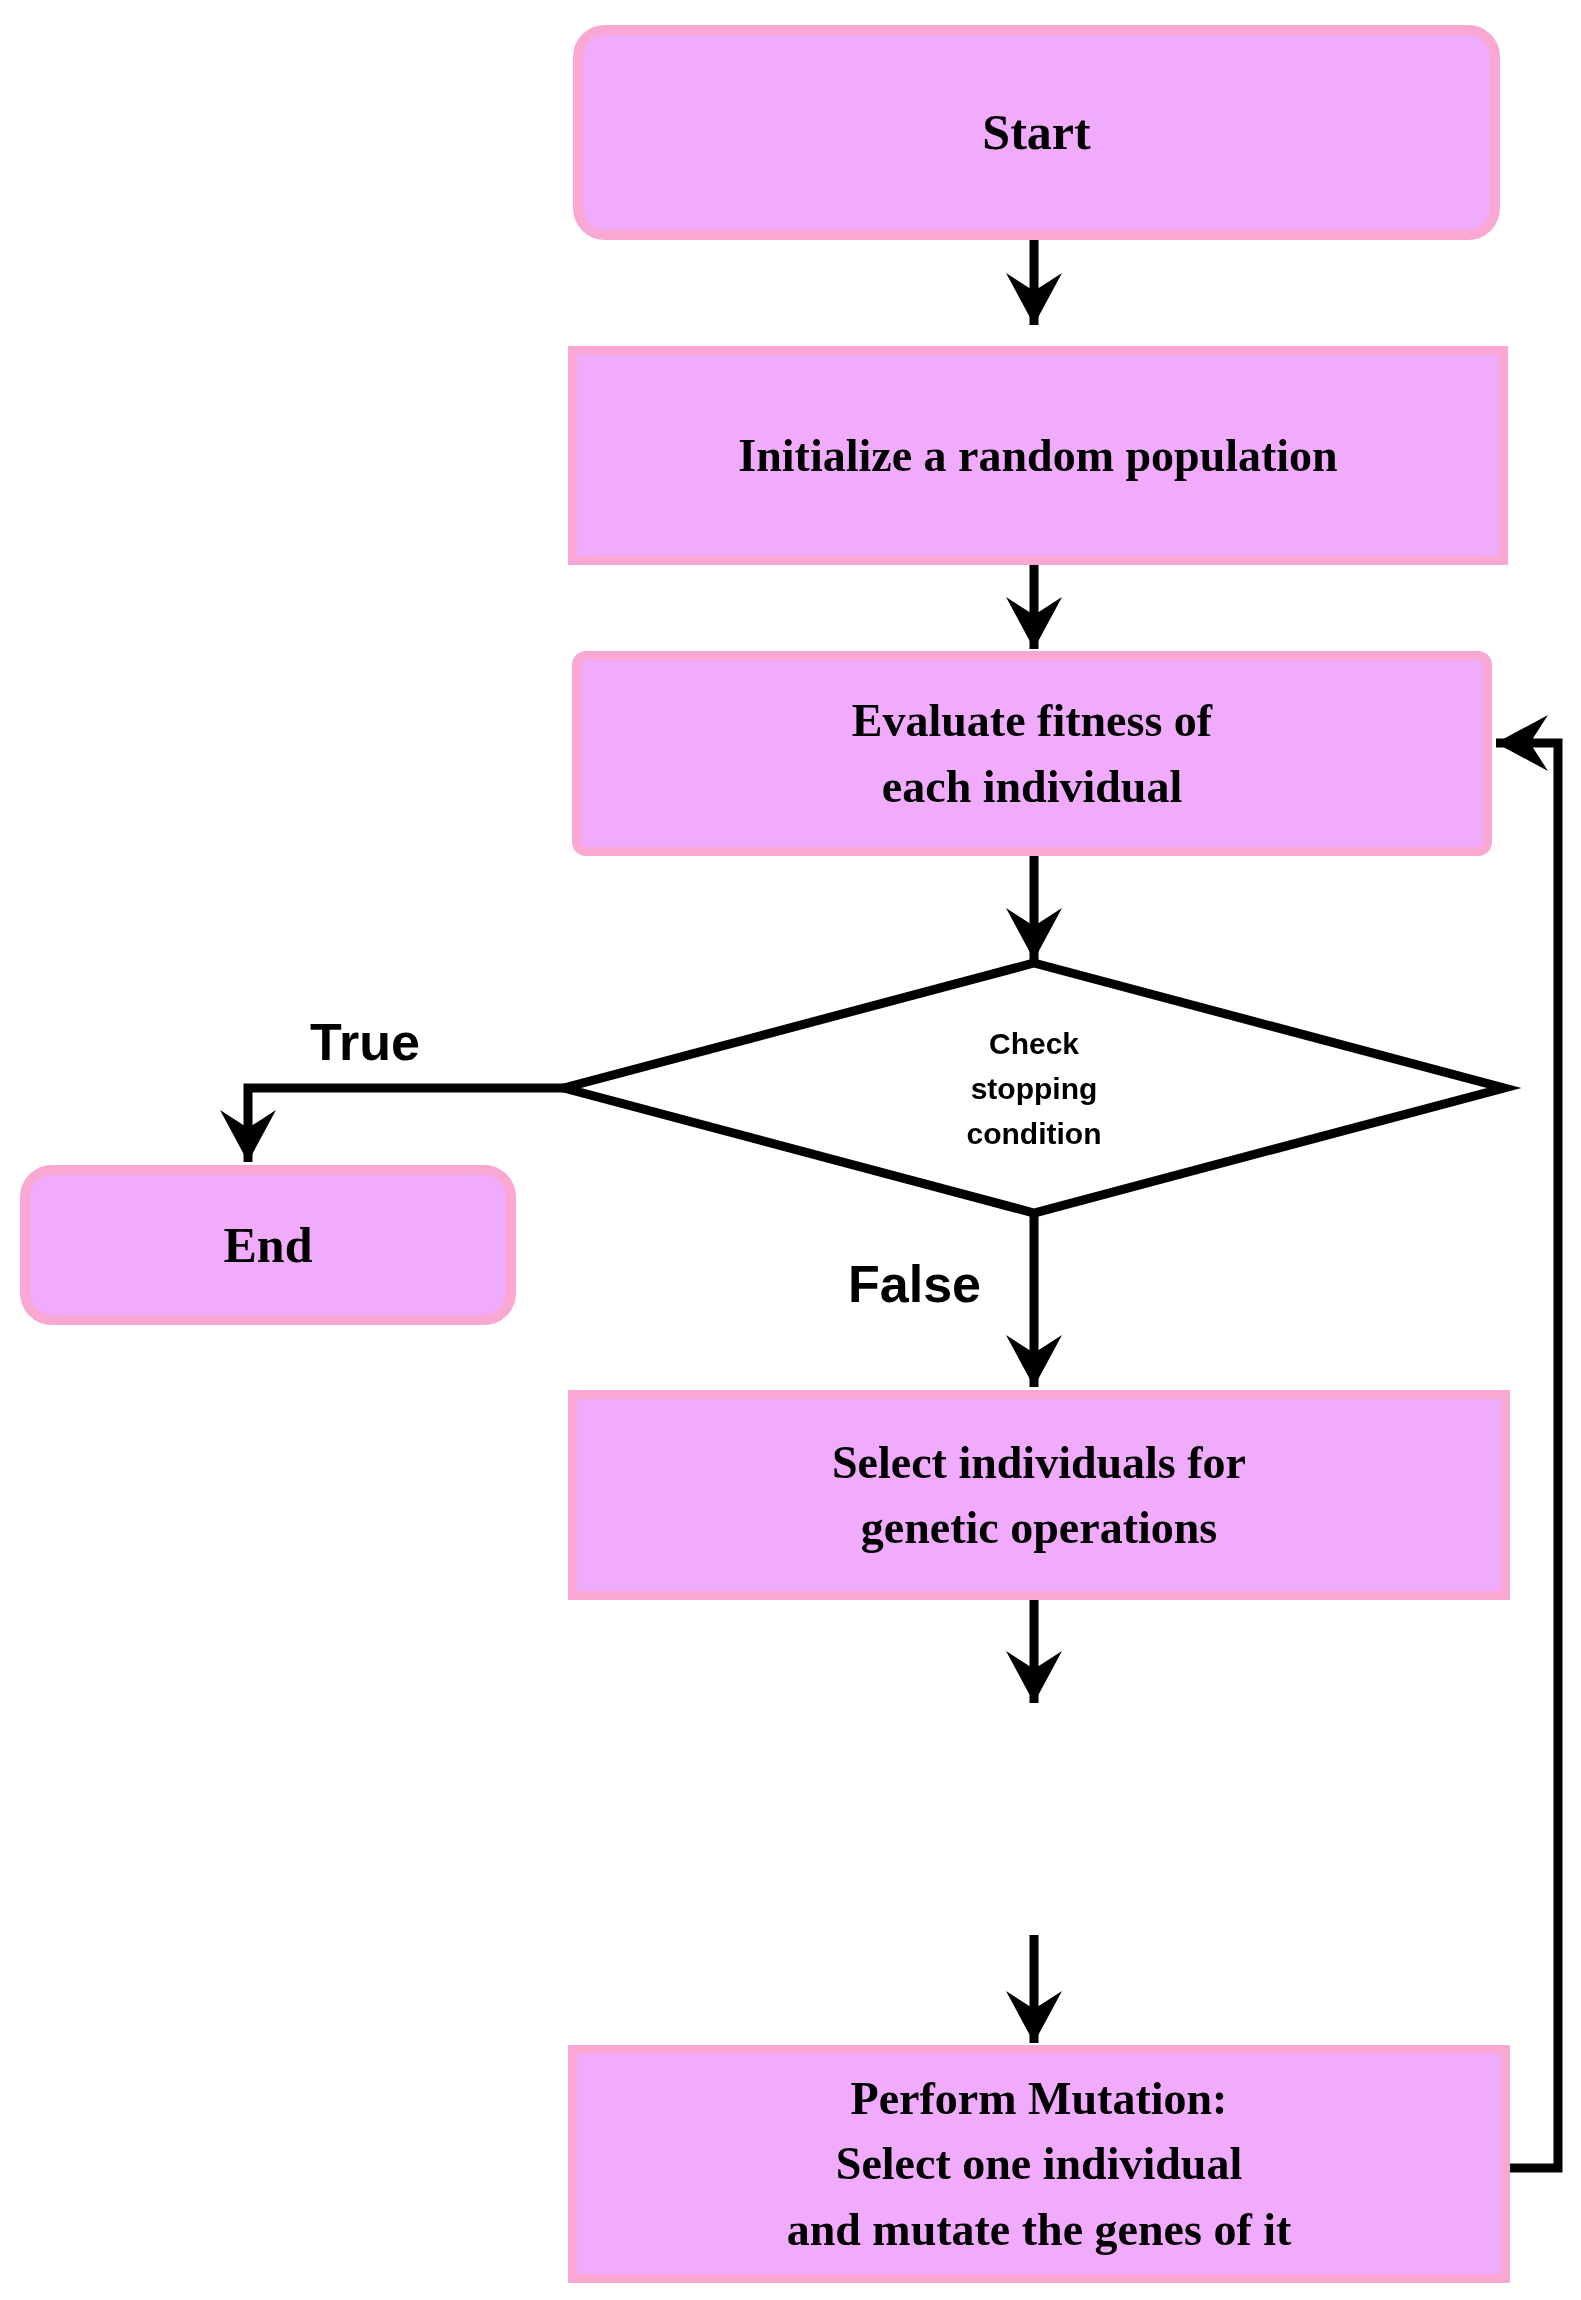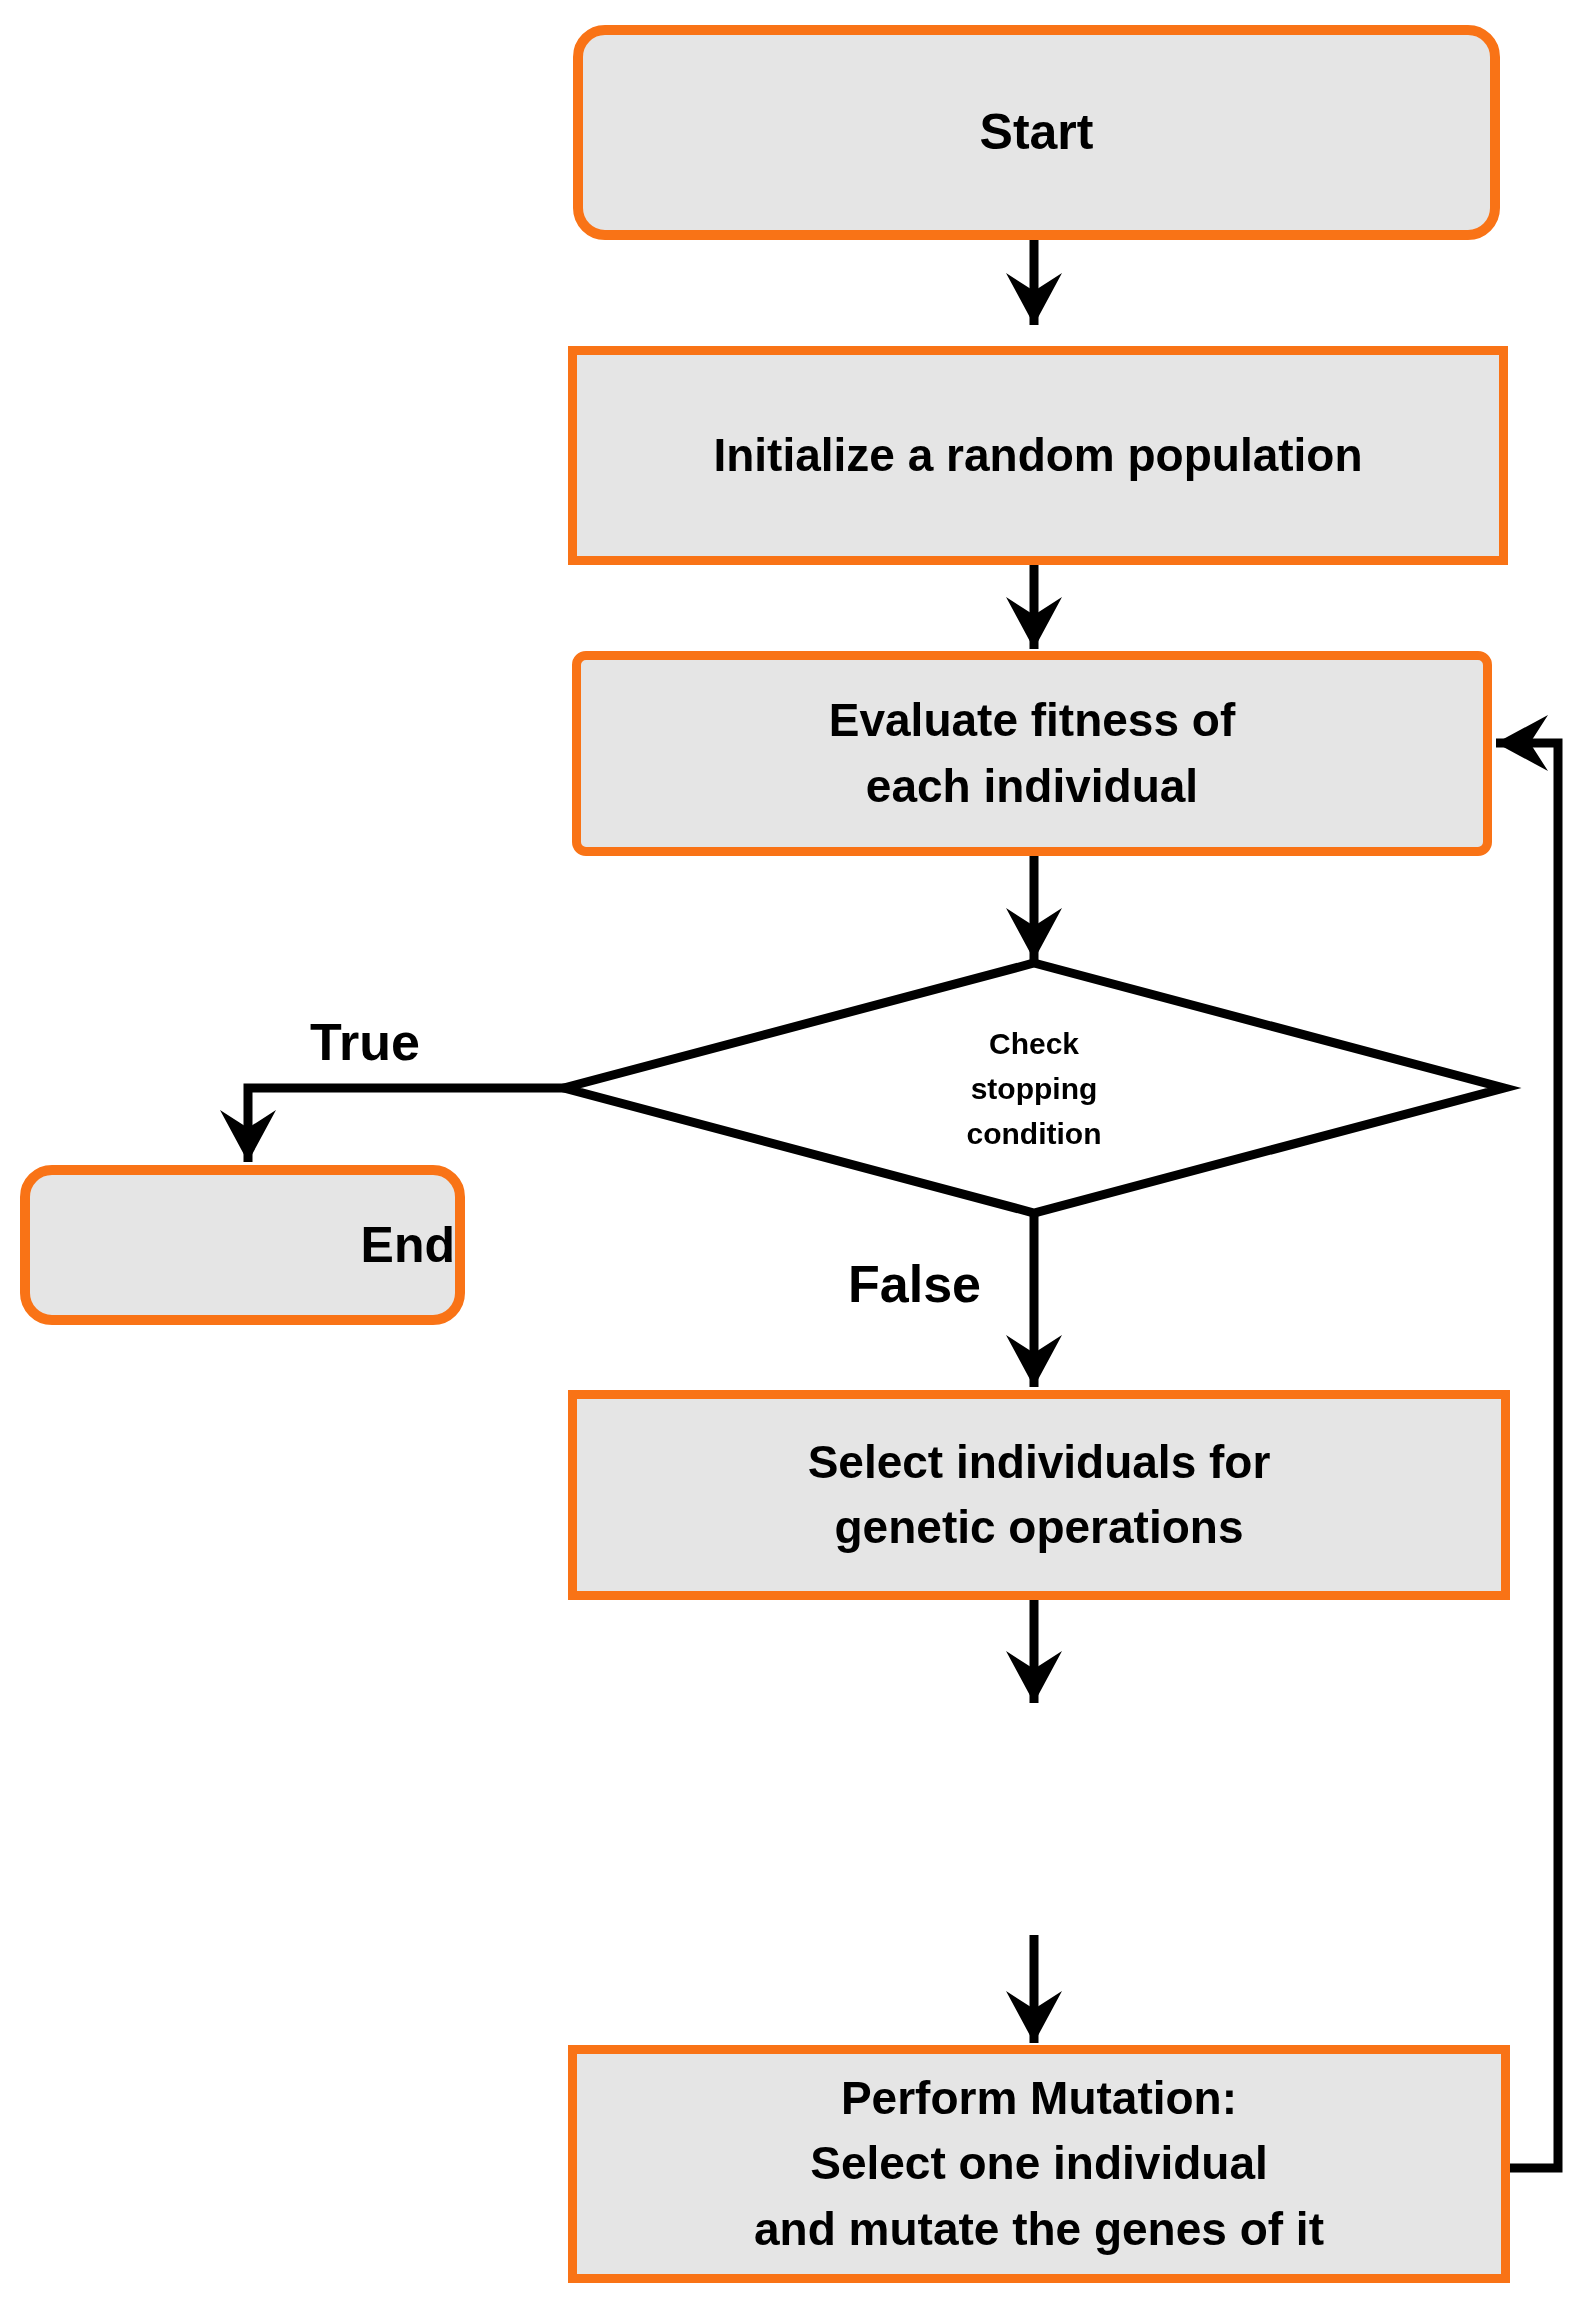--- a/index.html
+++ b/index.html
@@ -18,40 +18,41 @@
   .edges-svg {
     position: absolute;
     left: 0;
     top: 0;
     width: 1581px;
     height: 2300px;
   }
   .node {
     position: absolute;
     box-sizing: border-box;
-    background: #e5e5e5;
-    border: 9px solid #f97316;
+    background: #f0abfc;
+    border: 9px solid #f9a8d4;
     display: flex;
     align-items: center;
     justify-content: center;
     text-align: center;
     font-weight: 700;
     font-size: 46px;
     line-height: 1.42;
     white-space: pre-line;
+    font-family: Liberation Serif, serif;
   }
   .terminator {
     border-radius: 32px;
     border-width: 10px;
     font-size: 50px;
   }
   .node-start      { left: 573px;  top: 25px;   width: 927px; height: 215px; }
   .node-initialize { left: 568px;  top: 346px;  width: 940px; height: 219px; }
   .node-evaluate   { left: 572px;  top: 651px;  width: 920px; height: 205px; border-radius: 14px; }
-  .node-end        { left: 20px;   top: 1165px; width: 445px; height: 160px; justify-content: flex-end; }
+  .node-end        { left: 20px;   top: 1165px; width: 496px; height: 160px; }
   .node-select     { left: 568px;  top: 1390px; width: 942px; height: 210px; }
   .node-crossover  { left: 568px;  top: 1705px; width: 942px; height: 232px; }
   .node-mutation   { left: 568px;  top: 2045px; width: 942px; height: 238px; }
   .diamond-label {
     position: absolute;
     left: 784px;
     top: 975px;
     width: 500px;
     height: 226px;
     display: flex;

